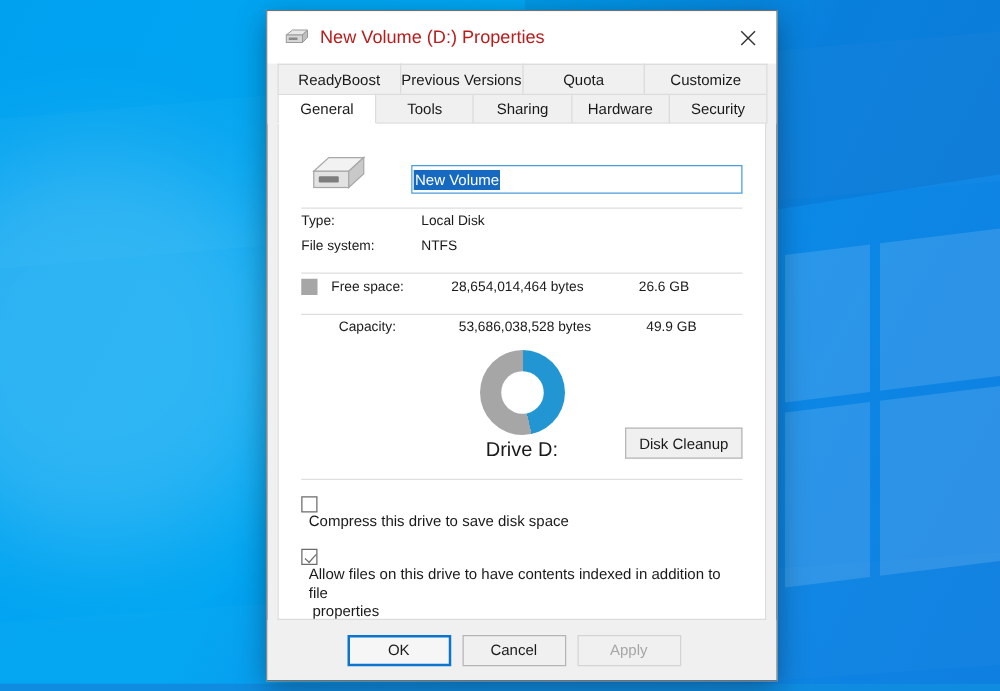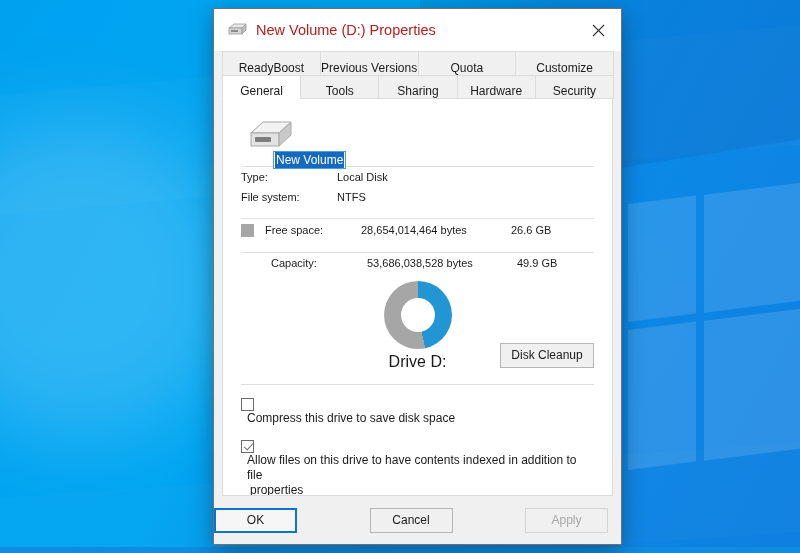--- a/index.html
+++ b/index.html
@@ -107,21 +107,21 @@
     padding: 0 8px;
     position: relative;
   }
   .tabrow {
     display: flex;
     height: 24px;
   }
   .tab {
     flex: 1;
     display: flex;
-    align-items: flex-end;
+    align-items: center;
     justify-content: center;
     font-size: 12px;
     color: #1a1a1a;
     background: #f0f0f0;
     border: 1px solid #dcdcdc;
     border-bottom: none;
     margin-right: -1px;
     box-sizing: border-box;
     white-space: nowrap;
     cursor: default;
@@ -143,24 +143,23 @@
     border: 1px solid #dcdcdc;
     border-top: none;
     box-sizing: border-box;
     padding: 14px 18px 0 18px;
     position: relative;
     overflow: hidden;
   }
 
   .namerow {
     display: flex;
-    align-items: flex-start;
+    align-items: flex-end;
     height: 38px;
     margin-top: 4px;
-    flex-direction: column;
   }
   #drive-icon {
     width: 52px;
     height: 34px;
     position: relative;
     margin-left: 4px;
     flex: none;
   }
   #volume-input {
     margin-left: 32px;
@@ -290,21 +289,21 @@
   }
   .cb-label .cont { display: block; padding-left: 3px; }
 
   
   #footer {
     flex: none;
     height: 48px;
     background: #f0f0f0;
     display: flex;
     align-items: center;
-    justify-content: space-between;
+    justify-content: center;
     padding-right: 13px;
     gap: 9px;
   }
   .btn {
     width: 83px;
     height: 25px;
     font-size: 12px;
     background: #f0f0f0;
     border: 1px solid #b5b5b5;
     color: #1a1a1a;

